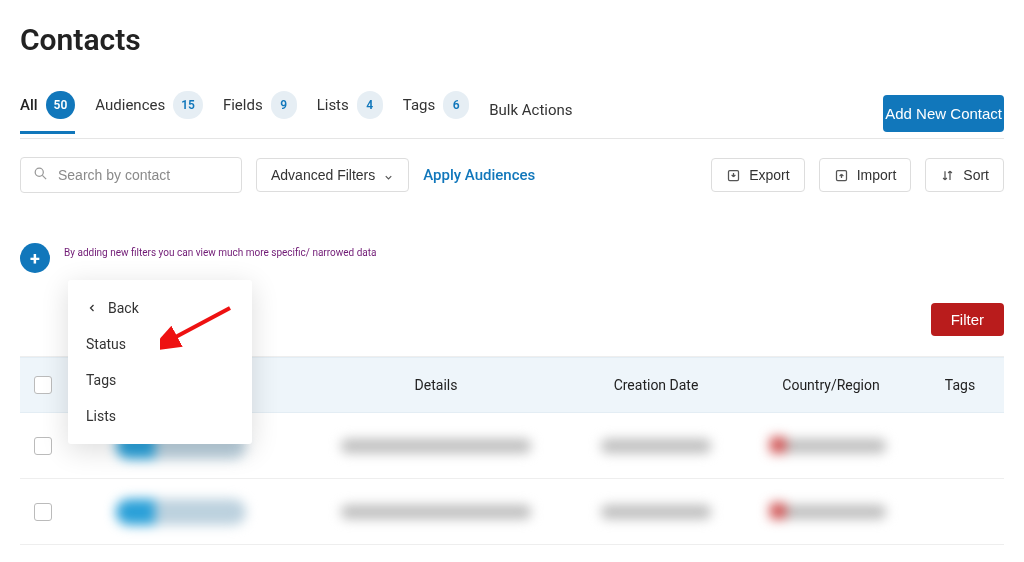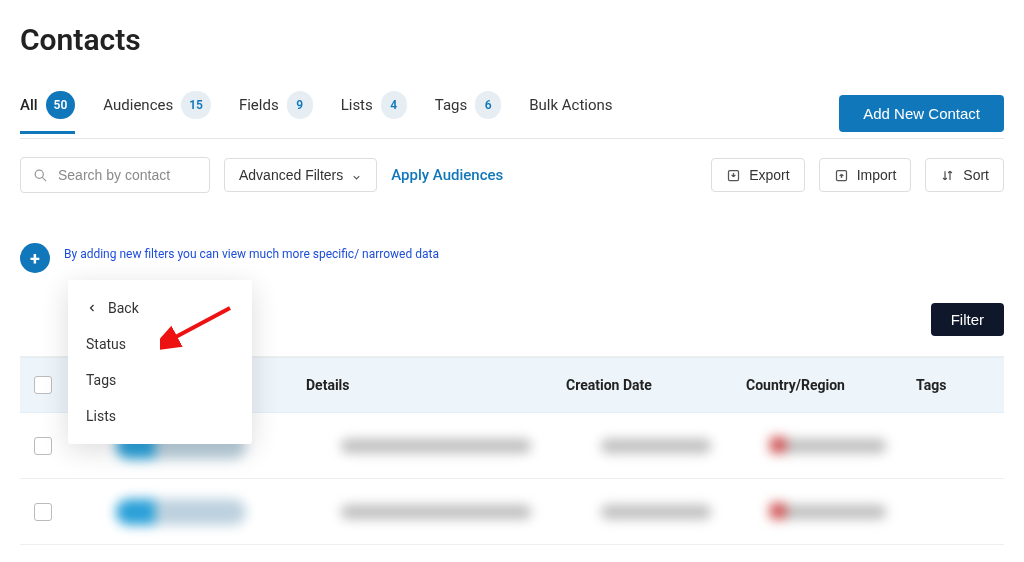--- a/index.html
+++ b/index.html
@@ -13,21 +13,21 @@
   .page { padding: 16px 20px 30px 20px; }
   .page-title { font-size: 30px; font-weight: 600; margin: 6px 0 22px 0; color:#222; }
 
   
   .tabs-row {
     display: flex;
     align-items: center;
     border-bottom: 1px solid #e5e5e5;
     position: relative;
   }
-  .tabs { display: flex; gap: 28px; align-items: center; flex: 1; }
+  .tabs { display: flex; gap: 20px; align-items: flex-end; flex: 1; }
   .tab {
     display: inline-flex;
     align-items: center;
     gap: 8px;
     padding: 8px 0 12px 0;
     font-size: 15px;
     color: #333;
     cursor: pointer;
     border-bottom: 3px solid transparent;
   }
@@ -35,35 +35,35 @@
   .badge {
     display:inline-flex; align-items:center; justify-content:center;
     min-width:26px; height:28px; padding:0 8px;
     border-radius: 999px;
     font-size: 12px; font-weight:600;
   }
   .badge.primary { background:#1177bb; color:#fff; }
   .badge.muted   { background:#e6eef4; color:#1177bb; }
   .add-btn {
     background:#1177bb; color:#fff; border:none;
-    padding:10px 24px; border-radius:4px;
+    padding:10px 2px; border-radius:4px;
     font-size:15px; font-weight:500; cursor:pointer;
     margin-bottom:6px;
     margin-top:16px;
   }
 
   
   .toolbar {
     display:flex; align-items:center; gap:14px;
     padding-top:18px; padding-bottom:10px;
   }
   .search {
-    display:flex; align-items:center; gap:8px;
+    display:flex; align-items:flex-start; gap:8px;
     border:1px solid #ddd; border-radius:4px;
-    padding:8px 12px; width:190px; color:#888;
+    padding:8px 12px; width:222px; color:#888;
     cursor:text; background:#fff;
   }
   .search input { border:none; outline:none; font-size:14px; width:100%; color:#555; background:transparent;}
   .search input::placeholder { color:#8a8a8a; }
   .outline-btn {
     display:inline-flex; align-items:flex-end; gap:8px;
     border:1px solid #ddd; background:#fff; color:#333;
     padding:8px 14px; border-radius:4px; font-size:14px; cursor:pointer;
   }
   .link-btn { color:#1177bb; font-weight:500; font-size:15px; cursor:pointer; }
@@ -72,42 +72,42 @@
 
   
   .filter-section { display:flex; align-items:flex-start; gap:14px; margin-top:40px; position:relative;}
   .plus-circle {
     width:30px; height:30px; border-radius:50%;
     background:#1177bb; color:#fff; display:flex;
     align-items:center; justify-content:center; font-size:18px; font-weight:700;
     cursor:pointer; flex:none;
   }
   .filter-text .t1 { font-size:16px; font-weight:600; color:#222;}
-  .filter-text .t2 { font-size:12px; color:#1d4ed8; margin-top:4px;}
+  .filter-text .t2 { font-size:10px; color:#701a75; margin-top:4px;}
 
   
   .filter-pill {
-    background:#0f172a; color:#fff; border:none;
+    background:#b91c1c; color:#fff; border:none;
     padding:8px 20px; border-radius:4px;
     font-size:15px; font-weight:500; cursor:pointer;
   }
   .filter-pill-row { display:flex; justify-content:flex-end; margin-top:30px; }
 
   
   .table { margin-top:20px; border-top:1px solid #eee;}
   .thead {
     display:grid;
     grid-template-columns: 46px 240px 260px 180px 170px 88px;
     background:#eef5fa;
     border:1px solid #e3edf4;
     border-left:none; border-right:none;
     height:56px;
     align-items:center;
   }
-  .th { font-size:14px; font-weight:700; color:#222; }
+  .th { font-size:14px; font-weight:400; color:#222; text-align:center;}
   .th.left { text-align:left; padding-left:8px;}
   .trow {
     display:grid;
     grid-template-columns: 46px 240px 260px 180px 170px 88px;
     height:66px; align-items:center;
     border-bottom:1px solid #eee;
   }
   .checkbox {
     width:18px; height:18px; border:1px solid #bbb; border-radius:3px;
     background:#fff; cursor:pointer; justify-self:center;

